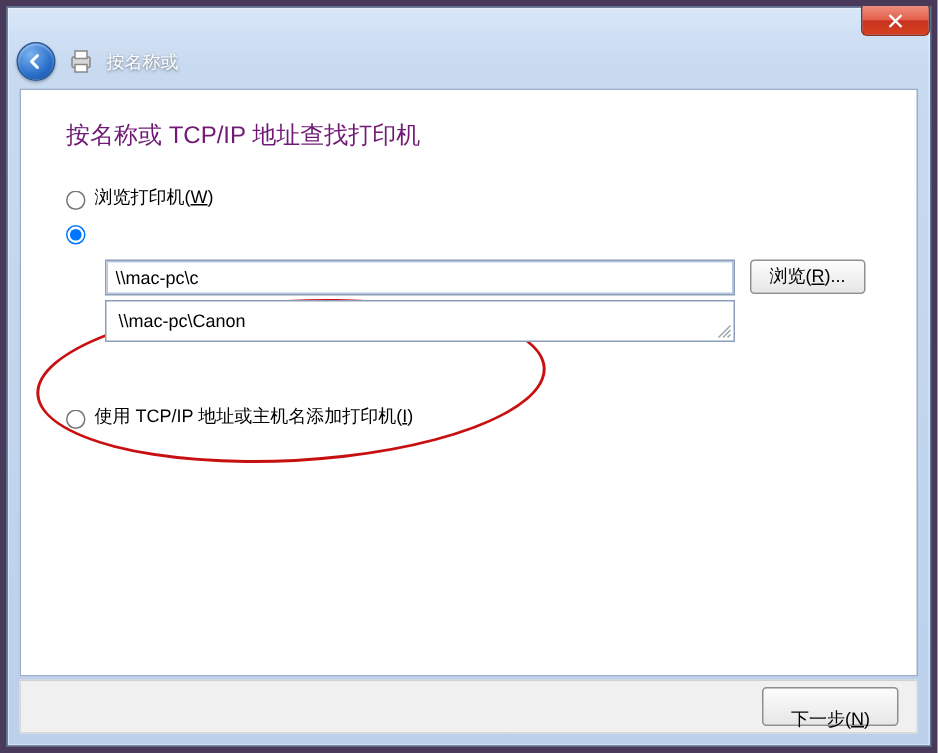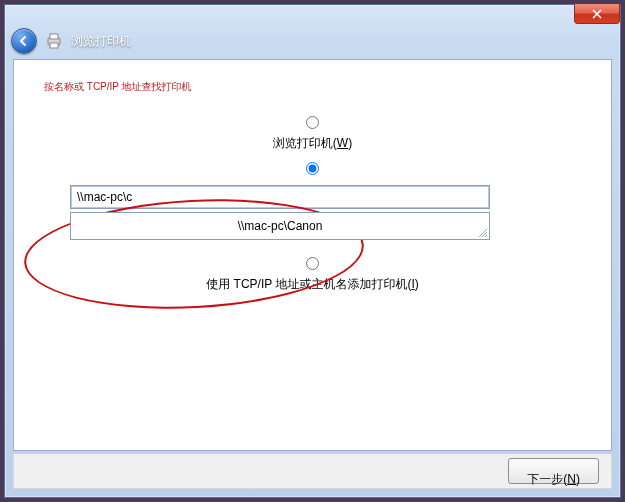--- a/index.html
+++ b/index.html
@@ -61,31 +61,30 @@
   }
   .nav-title { color: #fff; font-size: 12px; text-shadow: 0 1px 2px rgba(0,0,0,.5); }
   .content {
     position: absolute;
     left: 8px; right: 8px; top: 54px; bottom: 46px;
     background: #fff;
     border: 1px solid #9aaecb;
     padding: 20px 30px;
   }
   .heading {
-    color: #b91c1c;
-    font-size: 10px;
+    color: #701a75;
+    font-size: 16px;
     margin-bottom: 22px;
   }
   .opt {
     display: flex;
-    align-items: center;
+    align-items: flex-end;
     gap: 6px;
     margin-bottom: 10px;
     font-size: 12px;
-    flex-direction: column;
   }
   .opt input[type=radio] { margin: 0; }
   .opt-label { color: #000; }
   .opt-label .mn { text-decoration: underline; }
   .input-row {
     display: flex;
     gap: 10px;
     align-items: flex-start;
     margin: 6px 0 8px 26px;
   }
@@ -101,21 +100,20 @@
     outline: none;
     box-shadow: inset 0 0 0 1px #b8c8de;
   }
   .dropdown {
     position: absolute;
     left: 0; top: 27px;
     width: 100%;
     border: 1px solid #8b9db8;
     background: #fff;
     z-index: 10;
-    text-align: center;
   }
   .dropdown-item {
     padding: 6px 8px;
     font-size: 12px;
     cursor: default;
   }
   .dropdown-resize {
     position: absolute;
     right: 1px; bottom: 1px;
     width: 12px; height: 12px;
@@ -124,21 +122,21 @@
     height: 23px;
     padding: 0 12px;
     background: linear-gradient(180deg, #fdfdfd, #e6e6e6);
     border: 1px solid #8e8f8f;
     border-radius: 3px;
     font-size: 12px;
     font-family: inherit;
     cursor: default;
   }
   .browse-btn .mn { text-decoration: underline; }
-  .opt3 { margin-top: 48px; }
+  .opt3 { margin-top: 72px; }
   .footer {
     position: absolute;
     left: 8px; right: 8px; bottom: 8px;
     height: 36px;
     background: #f0f0f0;
     border: 1px solid #d8d8d8;
     border-top-color: #d0d0d0;
     display: flex;
     justify-content: flex-end;
     align-items: center;
@@ -184,21 +182,21 @@
         <path d="M8 3 L4 7 L8 11" stroke="#fff" stroke-width="2" fill="none" stroke-linecap="round" stroke-linejoin="round"></path>
       </svg>
     </div>
     <div class="printer-icon">
       <svg width="18" height="18" viewBox="0 0 18 18">
         <rect x="3" y="6" width="12" height="7" rx="1" fill="#d8d8d8" stroke="#888"></rect>
         <rect x="5" y="2" width="8" height="5" fill="#fff" stroke="#888"></rect>
         <rect x="5" y="11" width="8" height="5" fill="#fff" stroke="#888"></rect>
       </svg>
     </div>
-    <span class="nav-title">浏览打印机</span>
+    <span class="nav-title">按名称或</span>
   </div>
 
   <div class="content">
     <div class="heading">按名称或 TCP/IP 地址查找打印机</div>
 
     <label class="opt">
       <input type="radio" name="findopt" style="">
       <span class="opt-label"><span>浏览打印机(</span><span class="mn">W</span><span>)</span></span>
     </label>
 
@@ -209,20 +207,21 @@
     <div class="input-row">
       <div class="combo-wrap">
         <input class="path-input" type="text" value="\\mac-pc\c" style="">
         <div class="dropdown">
           <div class="dropdown-item">\\mac-pc\Canon</div>
           <svg class="dropdown-resize" viewBox="0 0 12 12">
             <path d="M11 3 L3 11 M11 6 L6 11 M11 9 L9 11" stroke="#9aa" stroke-width="1"></path>
           </svg>
         </div>
       </div>
+      <button class="browse-btn"><span>浏览(</span><span class="mn">R</span><span>)...</span></button>
     </div>
 
     <label class="opt opt3">
       <input type="radio" name="findopt" style="">
       <span class="opt-label"><span>使用 TCP/IP 地址或主机名添加打印机(</span><span class="mn">I</span><span>)</span></span>
     </label>
 
     <div class="ellipse-annot"></div>
   </div>
 

